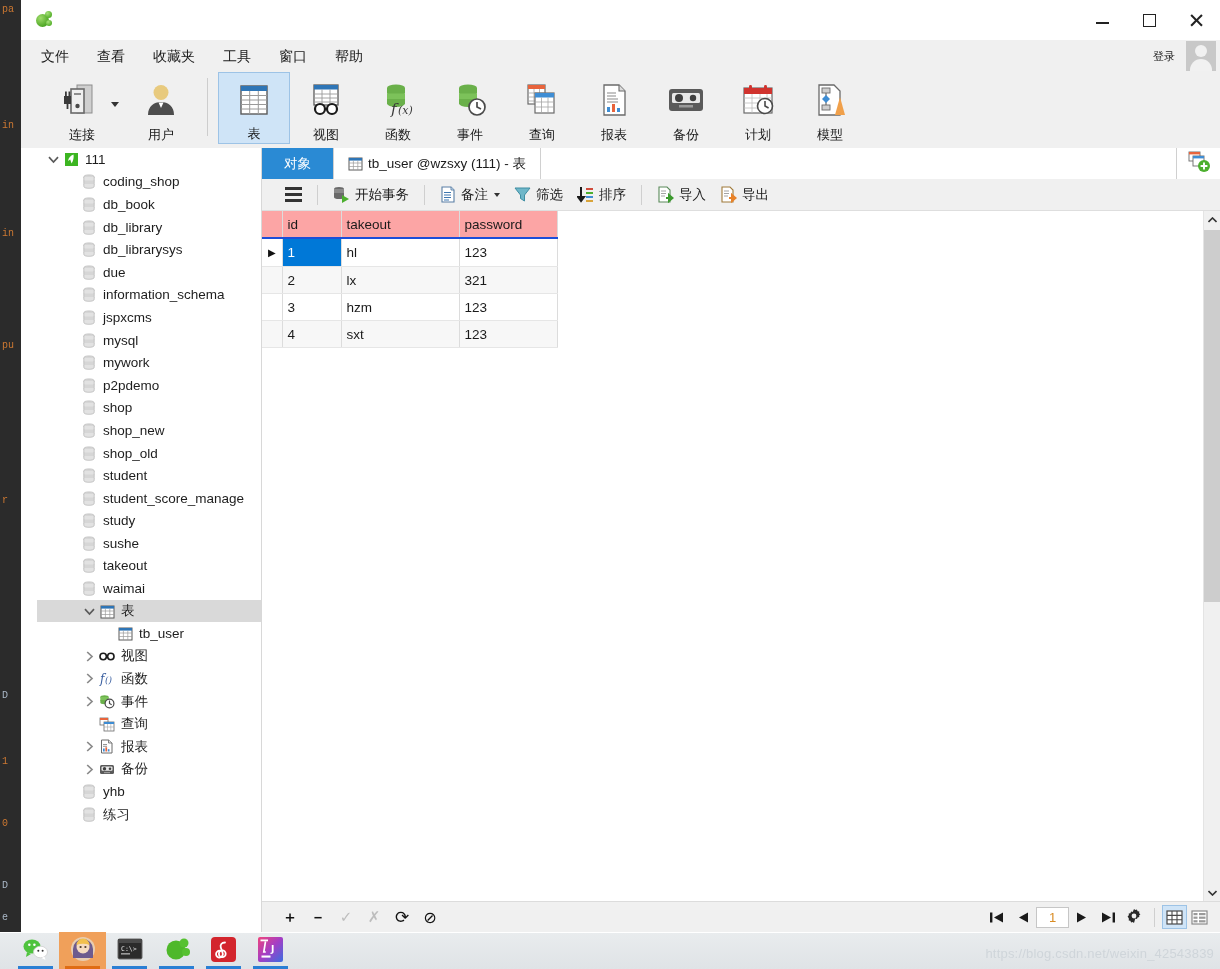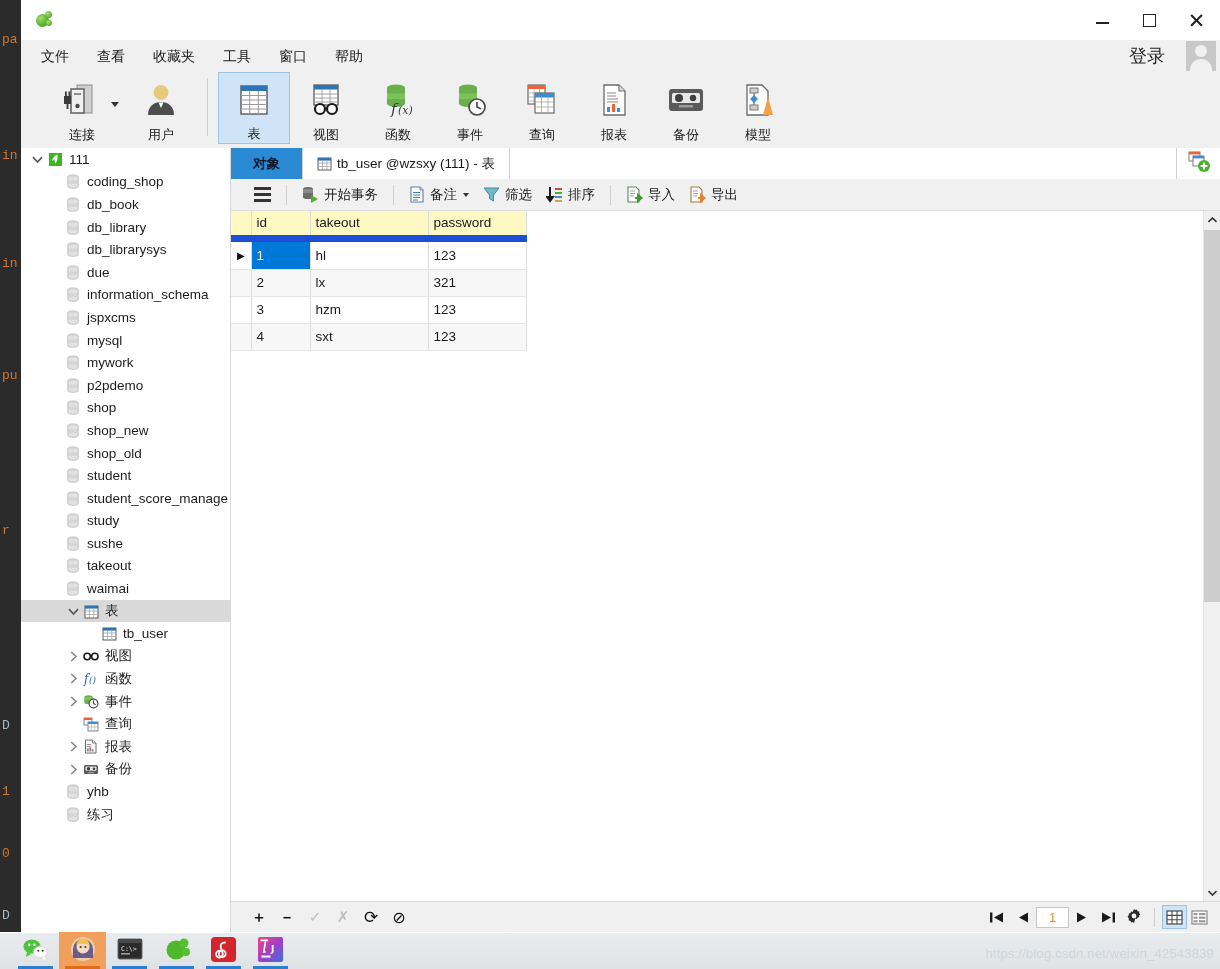--- a/index.html
+++ b/index.html
@@ -11,21 +11,21 @@
   }
   #root { position: relative; width: 1220px; height: 969px; }
 
   
   .backdrop {
     position: absolute; left: 0; top: 0; width: 1220px; height: 969px;
     background: #2b2b2b;
   }
   .backdrop .codeline {
     position: absolute; left: 2px; font-family: "Liberation Mono", "DejaVu Sans Mono", monospace;
-    font-size: 13px; color: #cc7832; white-space: nowrap; margin-top: 28px;
+    font-size: 10px; color: #cc7832; white-space: nowrap;
   }
   .backdrop-right {
     position: absolute; right: 0; top: 0; width: 30px; height: 932px;
     background: #3c3f41;
   }
 
   
   .window {
     position: absolute; left: 21px; top: 0; width: 1199px; height: 932px;
     background: #f0f0f0; overflow: hidden;
@@ -58,21 +58,21 @@
   
   .menubar {
     position: relative; height: 32px; background: #f0f0f0;
     display: flex; align-items: center; border-bottom: none;
   }
   .menu-item {
     padding: 0 14px; height: 32px; line-height: 32px; font-size: 14px; color: #1a1a1a;
   }
   .menu-item:first-child { margin-left: 6px; }
   .menu-right { position: absolute; right: 0; top: 0; height: 32px; display: flex; align-items: center; }
-  .login-text { font-size: 18px; color: #222; margin-right: 21px; }
+  .login-text { font-size: 11px; color: #222; margin-right: 11px; }
   .avatar {
     width: 30px; height: 30px; background: #c8c8c8; position: relative; overflow: hidden; margin-right: 4px;
   }
   .avatar::before {
     content:''; position:absolute; left: 9px; top: 4px; width: 12px; height: 12px;
     border-radius: 50%; background: #f1f1f1;
   }
   .avatar::after {
     content:''; position:absolute; left: 4px; top: 18px; width: 22px; height: 16px;
     border-radius: 11px 11px 0 0; background: #f1f1f1;
@@ -94,22 +94,23 @@
   .tb-ico { height: 44px; display: flex; align-items: center; justify-content: center; }
   .tb-sep { width: 1px; height: 58px; background: #cdcdcd; margin: 6px 10px 0 10px; }
   .tb-caret {
     position: absolute; right: 6px; top: 30px; width: 0; height: 0;
     border-left: 4px solid transparent; border-right: 4px solid transparent; border-top: 5px solid #333;
   }
 
   
   .body-area { position: relative; height: 784px; display: flex; }
   .sidebar {
-    width: 210px; background: #ffffff; position: relative; overflow: hidden;
+    width: 241px; background: #ffffff; position: relative; overflow: hidden;
     border-right: 1px solid #d8d8d8;
+    padding-left: 16px;
   }
   .tree-row {
     height: 22.6px; display: flex; align-items: center; font-size: 13.5px; color: #1d1d1d;
     white-space: nowrap; position: relative;
   }
   .tree-row.selected { background: #d9d9d9; }
   .twisty {
     width: 16px; display: flex; align-items: center; justify-content: center;
     color: #5a5a5a; font-size: 10px;
   }
@@ -121,21 +122,21 @@
   .content { flex: 1; display: flex; flex-direction: column; background: #ffffff; position: relative; }
 
   .tabstrip {
     height: 31px; background: #f0f0f0; display: flex; align-items: stretch;
     position: relative;
   }
   .tab {
     display: flex; align-items: center; padding: 0 14px; font-size: 13.5px;
     background: #ffffff; color: #1a1a1a; border-right: 1px solid #d0d0d0;
   }
-  .tab.active-blue { background: #2a8ad4; color: #0f172a; font-weight: 700; padding: 0 22px; align-items: center; }
+  .tab.active-blue { background: #2a8ad4; color: #ffffff; font-weight: 400; padding: 0 22px; align-items: center; }
   .tab .tab-ico { margin-right: 5px; display: flex; }
   .tab-filler { flex: 1; background: #ffffff; border-right: 1px solid #d0d0d0; }
   .tab-newbtn {
     width: 43px; display: flex; align-items: center; justify-content: center; background: #ffffff;
   }
 
   .grid-toolbar {
     height: 32px; background: #f0f0f0; display: flex; align-items: center;
     padding-left: 16px; border-bottom: 1px solid #dedede;
   }
@@ -146,21 +147,21 @@
   .hamb i { display:block; width: 17px; height: 3px; background: #333; }
 
   
   .grid-wrap { flex: 1; position: relative; background: #ffffff; overflow: hidden; }
   table.grid { border-collapse: collapse; table-layout: fixed; }
   table.grid th, table.grid td {
     border-right: 1px solid #dcdcdc; border-bottom: 1px solid #e6e6e6;
     font-size: 13.5px; color: #1a1a1a; height: 27px; padding: 0 5px;
     font-weight: normal; text-align: left; overflow: hidden; white-space: nowrap;
   }
-  table.grid th { background: #fef9c3; border-bottom: 7px solid #1d4ed8; color: #1a1a1a; }
+  table.grid th { background: #fca5a5; border-bottom: 2px solid #1d4ed8; color: #1a1a1a; }
   th.col-marker, td.col-marker { width: 20px; background: #ffffff; border-right: 1px solid #dcdcdc; padding: 0; }
   th.col-marker { background: #f0f0f0; }
   th.col-id { width: 59px; background: #dce9f5; }
   th.col-username { width: 118px; }
   th.col-password { width: 98px; }
   td.cell-id { text-align: right; padding-right: 8px; }
   tr.row-sel td.cell-id { background: #0078d7; color: #ffffff; }
   tr.alt td { background: #f7f7f7; }
   .row-arrow { color: #111; font-size: 10px; text-align: center; line-height: 27px; }
 
@@ -391,20 +392,34 @@
             <rect x="2" y="4" width="34" height="22" rx="3" fill="#5a5a5a"></rect>
             <rect x="5" y="8" width="28" height="10" rx="1.5" fill="#e8e8e8"></rect>
             <circle cx="12" cy="13" r="4" fill="#3f3f3f"></circle>
             <circle cx="26" cy="13" r="3.2" fill="#3f3f3f"></circle>
             <rect x="12" y="20" width="14" height="2.5" fill="#9a9a9a"></rect>
           </svg>
         </div>
         <div class="tb-label">备份</div>
       </div>
 
+      <div class="tb-item">
+        <div class="tb-ico">
+          <svg width="34" height="34" viewBox="0 0 34 34">
+            <rect x="3" y="5" width="28" height="25" fill="#ffffff" stroke="#6a6a6a" stroke-width="1.2"></rect>
+            <rect x="3" y="5" width="28" height="6" fill="#d0332e"></rect>
+            <rect x="8" y="2" width="3" height="6" rx="1.4" fill="#d0332e"></rect>
+            <rect x="23" y="2" width="3" height="6" rx="1.4" fill="#d0332e"></rect>
+            <path d="M3 15 h28 M3 20 h28 M3 25 h28 M11 11 v19 M19 11 v19 M26 11 v19" stroke="#bdbdbd" stroke-width=".8"></path>
+            <circle cx="24" cy="23" r="7.5" fill="#ffffff" stroke="#4a4a4a" stroke-width="1.6"></circle>
+            <path d="M24 18 v5 l3.6 2" stroke="#4a4a4a" stroke-width="1.6" fill="none"></path>
+          </svg>
+        </div>
+        <div class="tb-label">计划</div>
+      </div>
 
       <div class="tb-item">
         <div class="tb-ico">
           <svg width="34" height="34" viewBox="0 0 34 34">
             <path d="M6 2 h15 l6 6 v24 H6 z" fill="#ffffff" stroke="#6a6a6a" stroke-width="1.3"></path>
             <path d="M27 14 L32 32 H22 z" fill="#f0a04b"></path>
             <rect x="9" y="5" width="8" height="5" fill="#cfcfcf" stroke="#6a6a6a" stroke-width=".9"></rect>
             <rect x="9" y="22" width="8" height="5" fill="#cfcfcf" stroke="#6a6a6a" stroke-width=".9"></rect>
             <path d="M13 10 v4 M13 18 v4" stroke="#6a6a6a" stroke-width="1.2"></path>
             <path d="M13 12 L17 16 L13 20 L9 16 z" fill="#3e8dd4"></path>

